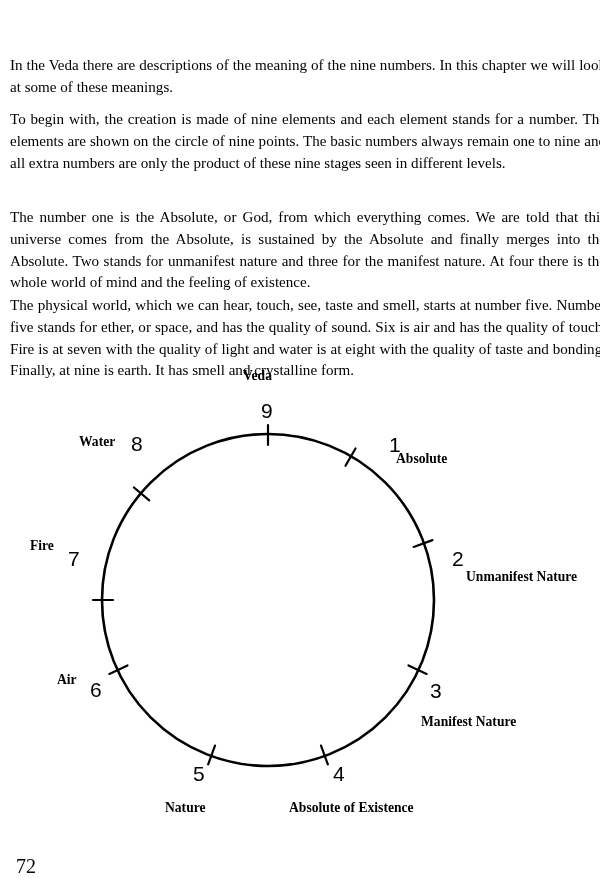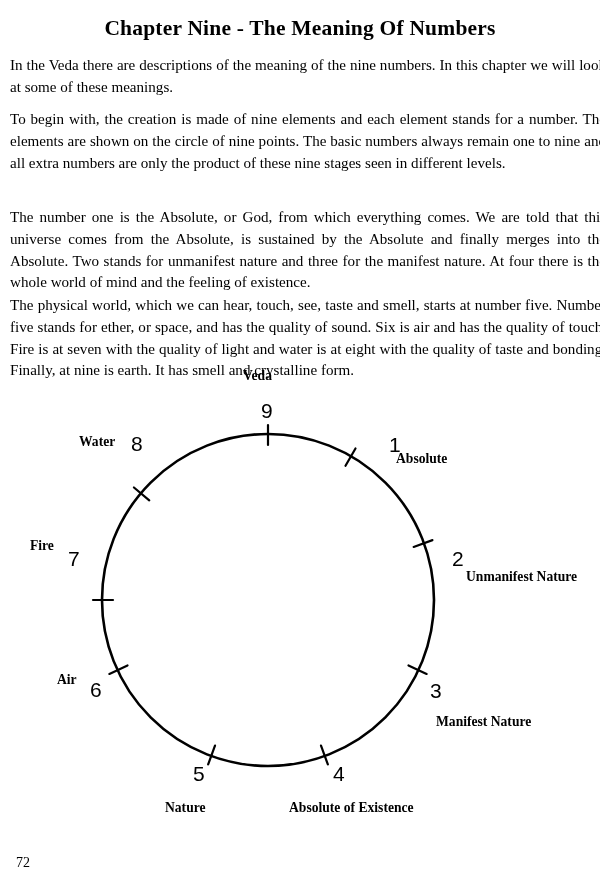--- a/index.html
+++ b/index.html
@@ -81,30 +81,29 @@
     white-space: nowrap;
     line-height: 22px;
   }
   .dg-label.two-line { text-align: center; }
 
   
   .page-number {
     position: absolute;
     left: 16px;
     top: 855px;
-    font-size: 14px;
+    font-size: 20px;
     font-family: "Liberation Serif", "DejaVu Serif", serif;
   }
 </style>
 </head>
 <body>
 
 <div class="page">
 
-  <h1 class="chapter-title">Chapter Nine - The Meaning Of Numbers</h1>
 
   <p class="body-text p1">In the Veda there are descriptions of the meaning of the nine numbers. In this chapter we will look at some of these meanings.</p>
 
   <p class="body-text p2">To begin with, the creation is made of nine elements and each element stands for a number. The elements are shown on the circle of nine points. The basic numbers always remain one to nine and all extra numbers are only the product of these nine stages seen in different levels.</p>
 
   <p class="body-text p3">The number one is the Absolute, or God, from which everything comes. We are told that this universe comes from the Absolute, is sustained by the Absolute and finally merges into the Absolute. Two stands for unmanifest nature and three for the manifest nature. At four there is the whole world of mind and the feeling of existence.</p>
 
   <p class="body-text p4">The physical world, which we can hear, touch, see, taste and smell, starts at number five. Number five stands for ether, or space, and has the quality of sound. Six is air and has the quality of touch. Fire is at seven with the quality of light and water is at eight with the quality of taste and bonding. Finally, at nine is earth. It has smell and crystalline form.</p>
 
   <div class="diagram">
@@ -131,21 +130,21 @@
     <span class="dg-num" style="left:193px; top:403px;">5</span>
     <span class="dg-num" style="left:90px; top:319px;">6</span>
     <span class="dg-num" style="left:68px; top:188px;">7</span>
     <span class="dg-num" style="left:131px; top:73px;">8</span>
 
     <span class="dg-label" style="left:243px; top:8px;">Veda</span>
     <span class="dg-label" style="left:396px; top:91px;">Absolute</span>
     <span class="dg-label two-line" style="left:466px; top:209px; width:100px; left:466px;">
         <span style="display:block; width:100px; text-align:center;">Unmanifest Nature</span>
       </span>
-    <span class="dg-label" style="left:436px; top:354px;">Manifest Nature</span>
+    <span class="dg-label" style="left:421px; top:354px;">Manifest Nature</span>
     <span class="dg-label" style="left:289px; top:440px;">Absolute of Existence</span>
     <span class="dg-label" style="left:165px; top:440px;">Nature</span>
     <span class="dg-label" style="left:57px; top:312px;">Air</span>
     <span class="dg-label" style="left:30px; top:178px;">Fire</span>
     <span class="dg-label" style="left:79px; top:74px;">Water</span>
   </div>
 
   <div class="page-number">72</div>
 
 </div>

